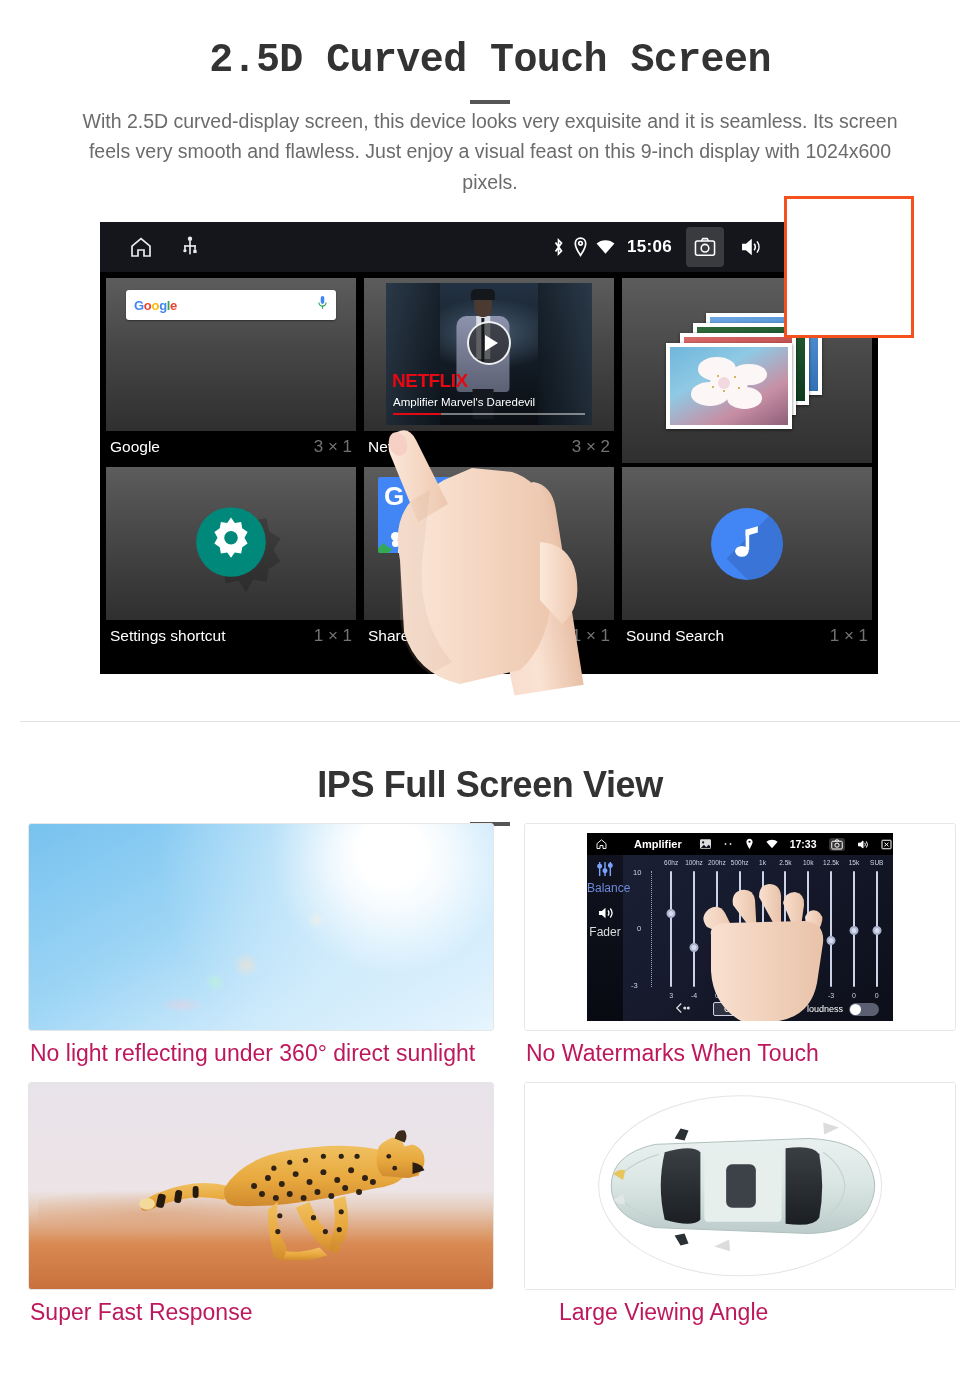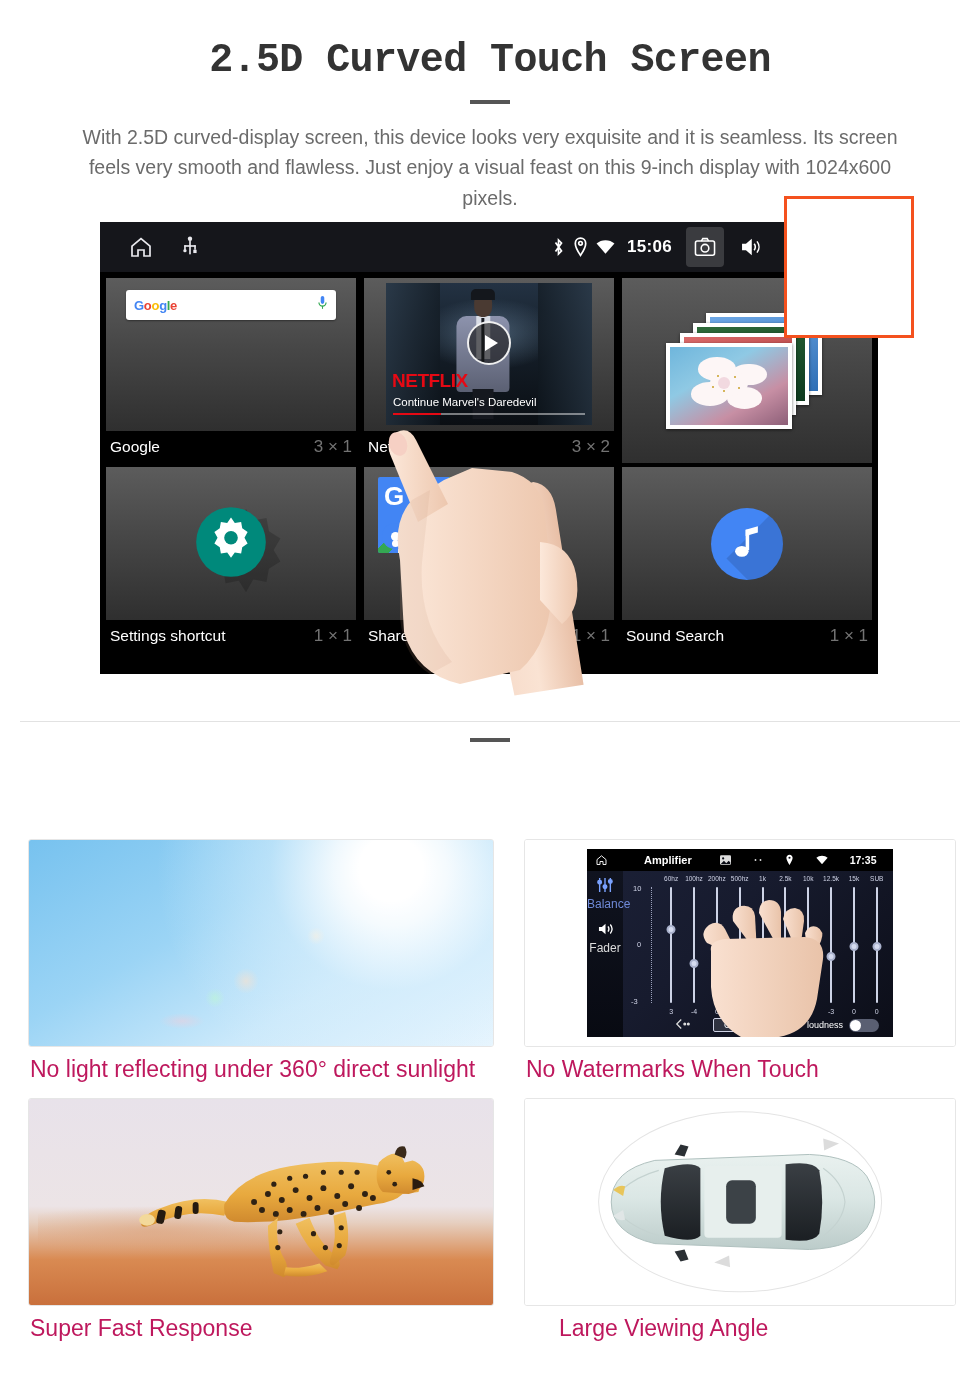--- a/index.html
+++ b/index.html
@@ -22,21 +22,21 @@
     padding-top: 38px;
     line-height: 1.15;
     font-family: Liberation Mono, monospace;
   }
   .title-rule {
     width: 40px; height: 4px; background: #555;
     margin: 16px auto 0;
   }
   .subtitle {
     width: 840px;
-    margin: 18px auto 0;
+    margin: 2px auto 0;
     text-align: center;
     font-size: 19.5px;
     line-height: 1.56;
     color: #6b6b6b;
     font-weight: 400;
   }
 
   
   .device-wrap { position: absolute; left: 100px; top: 222px; width: 778px; height: 452px; }
   .device {
@@ -226,21 +226,21 @@
      background: radial-gradient(ellipse at 40% 50%, rgba(220,160,120,.55), rgba(220,160,120,0) 70%); }
 
   
   .carbg { position:absolute; inset:0; background:#fff; }
   .orbit { position:absolute; left:50%; top:50%; transform:translate(-50%,-50%);
      width:66%; height:88%; border:1.5px solid #e4e4e4; border-radius:50%; }
 
   
   .amp { position:absolute; inset:0; background:#0b0d16; overflow:hidden; }
   .amp-bar { position:absolute; left:0; top:0; width:100%; height:22px; background:#000;
-     display:flex; align-items:center; gap:22px; padding:0 8px; }
+     display:flex; align-items:center; gap:12px; padding:0 8px; }
   .amp-title { color:#fff; font-size:11px; font-weight:bold; margin-left:14px; margin-right:6px;}
   .amp-ic { color:#dcdcdc; display:inline-flex; }
   .amp-time { color:#fff; font-size:10.5px; font-weight:600; }
   .amp-cam { background:rgba(255,255,255,.2); border-radius:3px; padding:1px 2px; }
   .amp-body { position:absolute; left:0; top:22px; right:0; bottom:0;
      background: linear-gradient(135deg,#1b2036 0%, #171b2e 40%, #0c0e18 100%); }
   .amp-side { position:absolute; left:0; top:0; width:36px; bottom:0;
      background: linear-gradient(180deg,#10131f,#080a12); }
   .amp-side .lbl { color:#6f8ad8; font-size:12px; text-align:center; }
   .eq { position:absolute; left:44px; right:6px; top:0; bottom:0; }
@@ -372,21 +372,21 @@
                 <div class="nfx-shirt"></div>
                 <div class="nfx-tie"></div>
                 <div class="nfx-head"></div>
                 <div class="nfx-hat"></div>
                 <div class="nfx-legs"></div>
               </div>
               <div class="nfx-play">
                   <i></i>
                 </div>
               <div class="nfx-brand">NETFLIX</div>
-              <div class="nfx-sub">Continue Marvel's Daredevil</div>
+              <div class="nfx-sub">Amplifier Marvel's Daredevil</div>
               <div class="nfx-track">
                 <div class="nfx-fill"></div>
               </div>
             </div>
           </div>
           <div class="wlabel">
             <span>Netflix</span>
             <span class="size">3 × 2</span>
           </div>
         </div>
@@ -518,20 +518,21 @@
   </div>
 
   <div class="badge">
     <div class="badge-frame"></div>
   </div>
 
   <div class="divider"></div>
 </div>
 
 <div class="section-two">
+  <h2 class="title-two">IPS Full Screen View</h2>
   <div class="title-rule"></div>
 
   <div class="cards">
 
     <div class="card" style="left:28px; top:101px; width:466px; height:208px;">
       <div class="card-img">
         <div class="sky"></div>
         <div class="flare" style="left:44%;top:62%;width:26px;height:26px;background:radial-gradient(circle,rgba(255,225,200,.55),rgba(255,225,200,0) 70%)"></div>
         <div class="flare" style="left:38%;top:72%;width:20px;height:20px;background:radial-gradient(circle,rgba(190,255,200,.45),rgba(190,255,200,0) 70%)"></div>
         <div class="flare" style="left:28%;top:84%;width:46px;height:16px;background:radial-gradient(ellipse,rgba(255,200,210,.4),rgba(255,200,210,0) 70%)"></div>
@@ -570,21 +571,21 @@
                   <svg width="9" height="12" viewBox="0 0 14 20" fill="#fff">
                       <path d="M7 1.2c-3 0-5.2 2.3-5.2 5.2C1.8 10.5 7 18.4 7 18.4s5.2-7.9 5.2-12C12.2 3.5 10 1.2 7 1.2z"></path>
                       <circle cx="7" cy="6.3" r="1.8" fill="#0b0d16"></circle>
                     </svg>
                 </span>
                 <span class="amp-ic">
                   <svg width="12" height="10" viewBox="0 0 20 16" fill="#fff">
                       <path d="M10 15 0.6 4.4C3.2 2 6.4.8 10 .8s6.8 1.2 9.4 3.6z"></path>
                     </svg>
                 </span>
-                <span class="amp-time">17:35</span>
+                <span class="amp-time">17:33</span>
                 <span class="amp-ic amp-cam">
                   <svg width="12" height="11" viewBox="0 0 24 22" fill="none" stroke="#fff" stroke-width="2">
                       <rect x="1.5" y="4.5" width="21" height="15.5" rx="2"></rect>
                       <path d="M8 4.5 9.6 1.8h4.8L16 4.5"></path>
                       <circle cx="12" cy="12.3" r="4.2"></circle>
                     </svg>
                 </span>
                 <span class="amp-ic">
                   <svg width="12" height="11" viewBox="0 0 24 22" fill="none" stroke="#fff" stroke-width="2">
                       <path d="M3 8.2h4l5-4.3v14.2l-5-4.3H3z" fill="#fff"></path>

